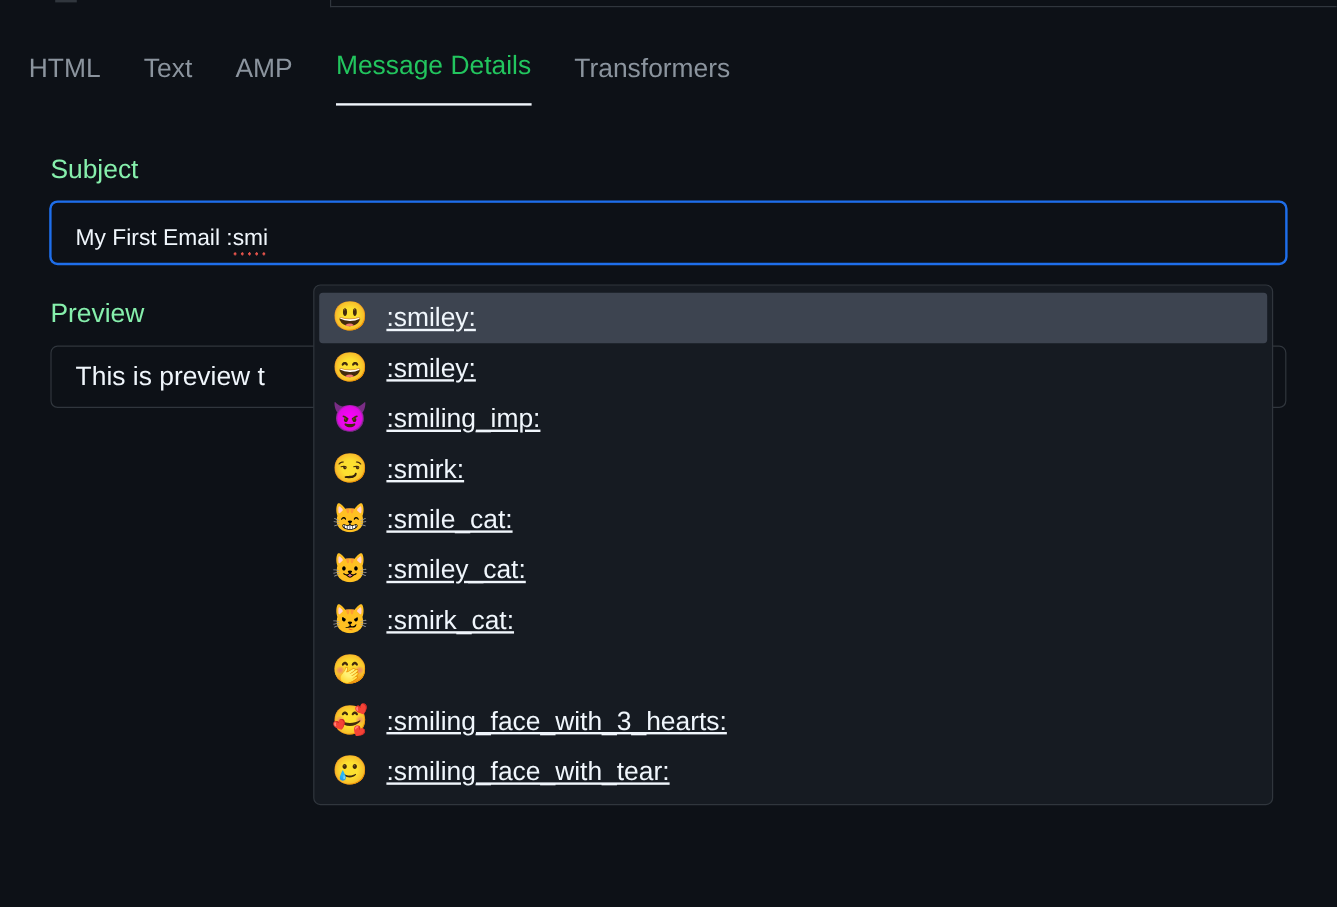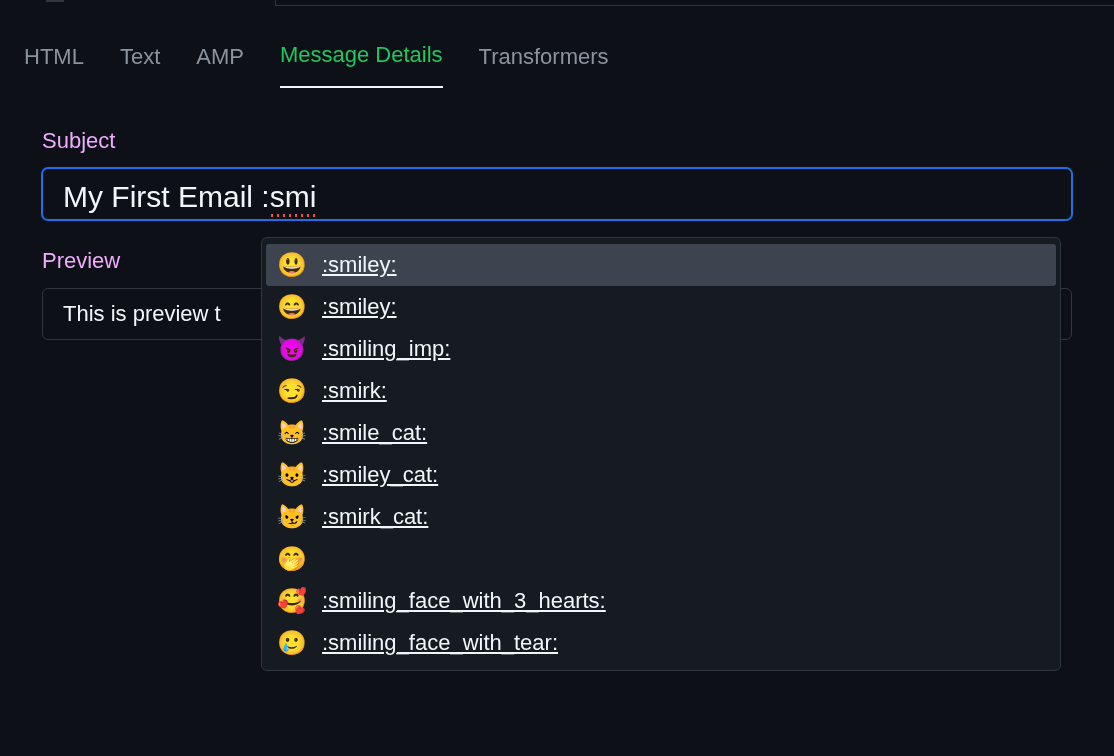--- a/index.html
+++ b/index.html
@@ -49,21 +49,21 @@
       color: #22c55e;
       border-bottom: 2px solid #f0f6fc;
     }
 
     .content {
       padding: 40px 42px 0 42px;
     }
 
     .field-group { margin-bottom: 28px; }
     .field-label {
-      color: #f0abfc;
+      color: #86efac;
       font-size: 22px;
       margin-bottom: 14px;
       display: block;
     }
 
     .input {
       width: 100%;
       height: 52px;
       background: #0d1117;
       border: 1px solid #30363d;
@@ -77,21 +77,21 @@
       border-color: #1f6feb;
       box-shadow: 0 0 0 1px #1f6feb;
     }
 
     .subject-wrapper { position: relative; }
     .subject-text {
       position: absolute;
       left: 21px;
       top: 12px;
       color: #f0f6fc;
-      font-size: 30px;
+      font-size: 19px;
       display: flex;
       align-items: baseline;
       pointer-events: none;
     }
     .spellcheck {
       position: relative;
       display: inline-block;
     }
     .spellcheck::after {
       content: "";

